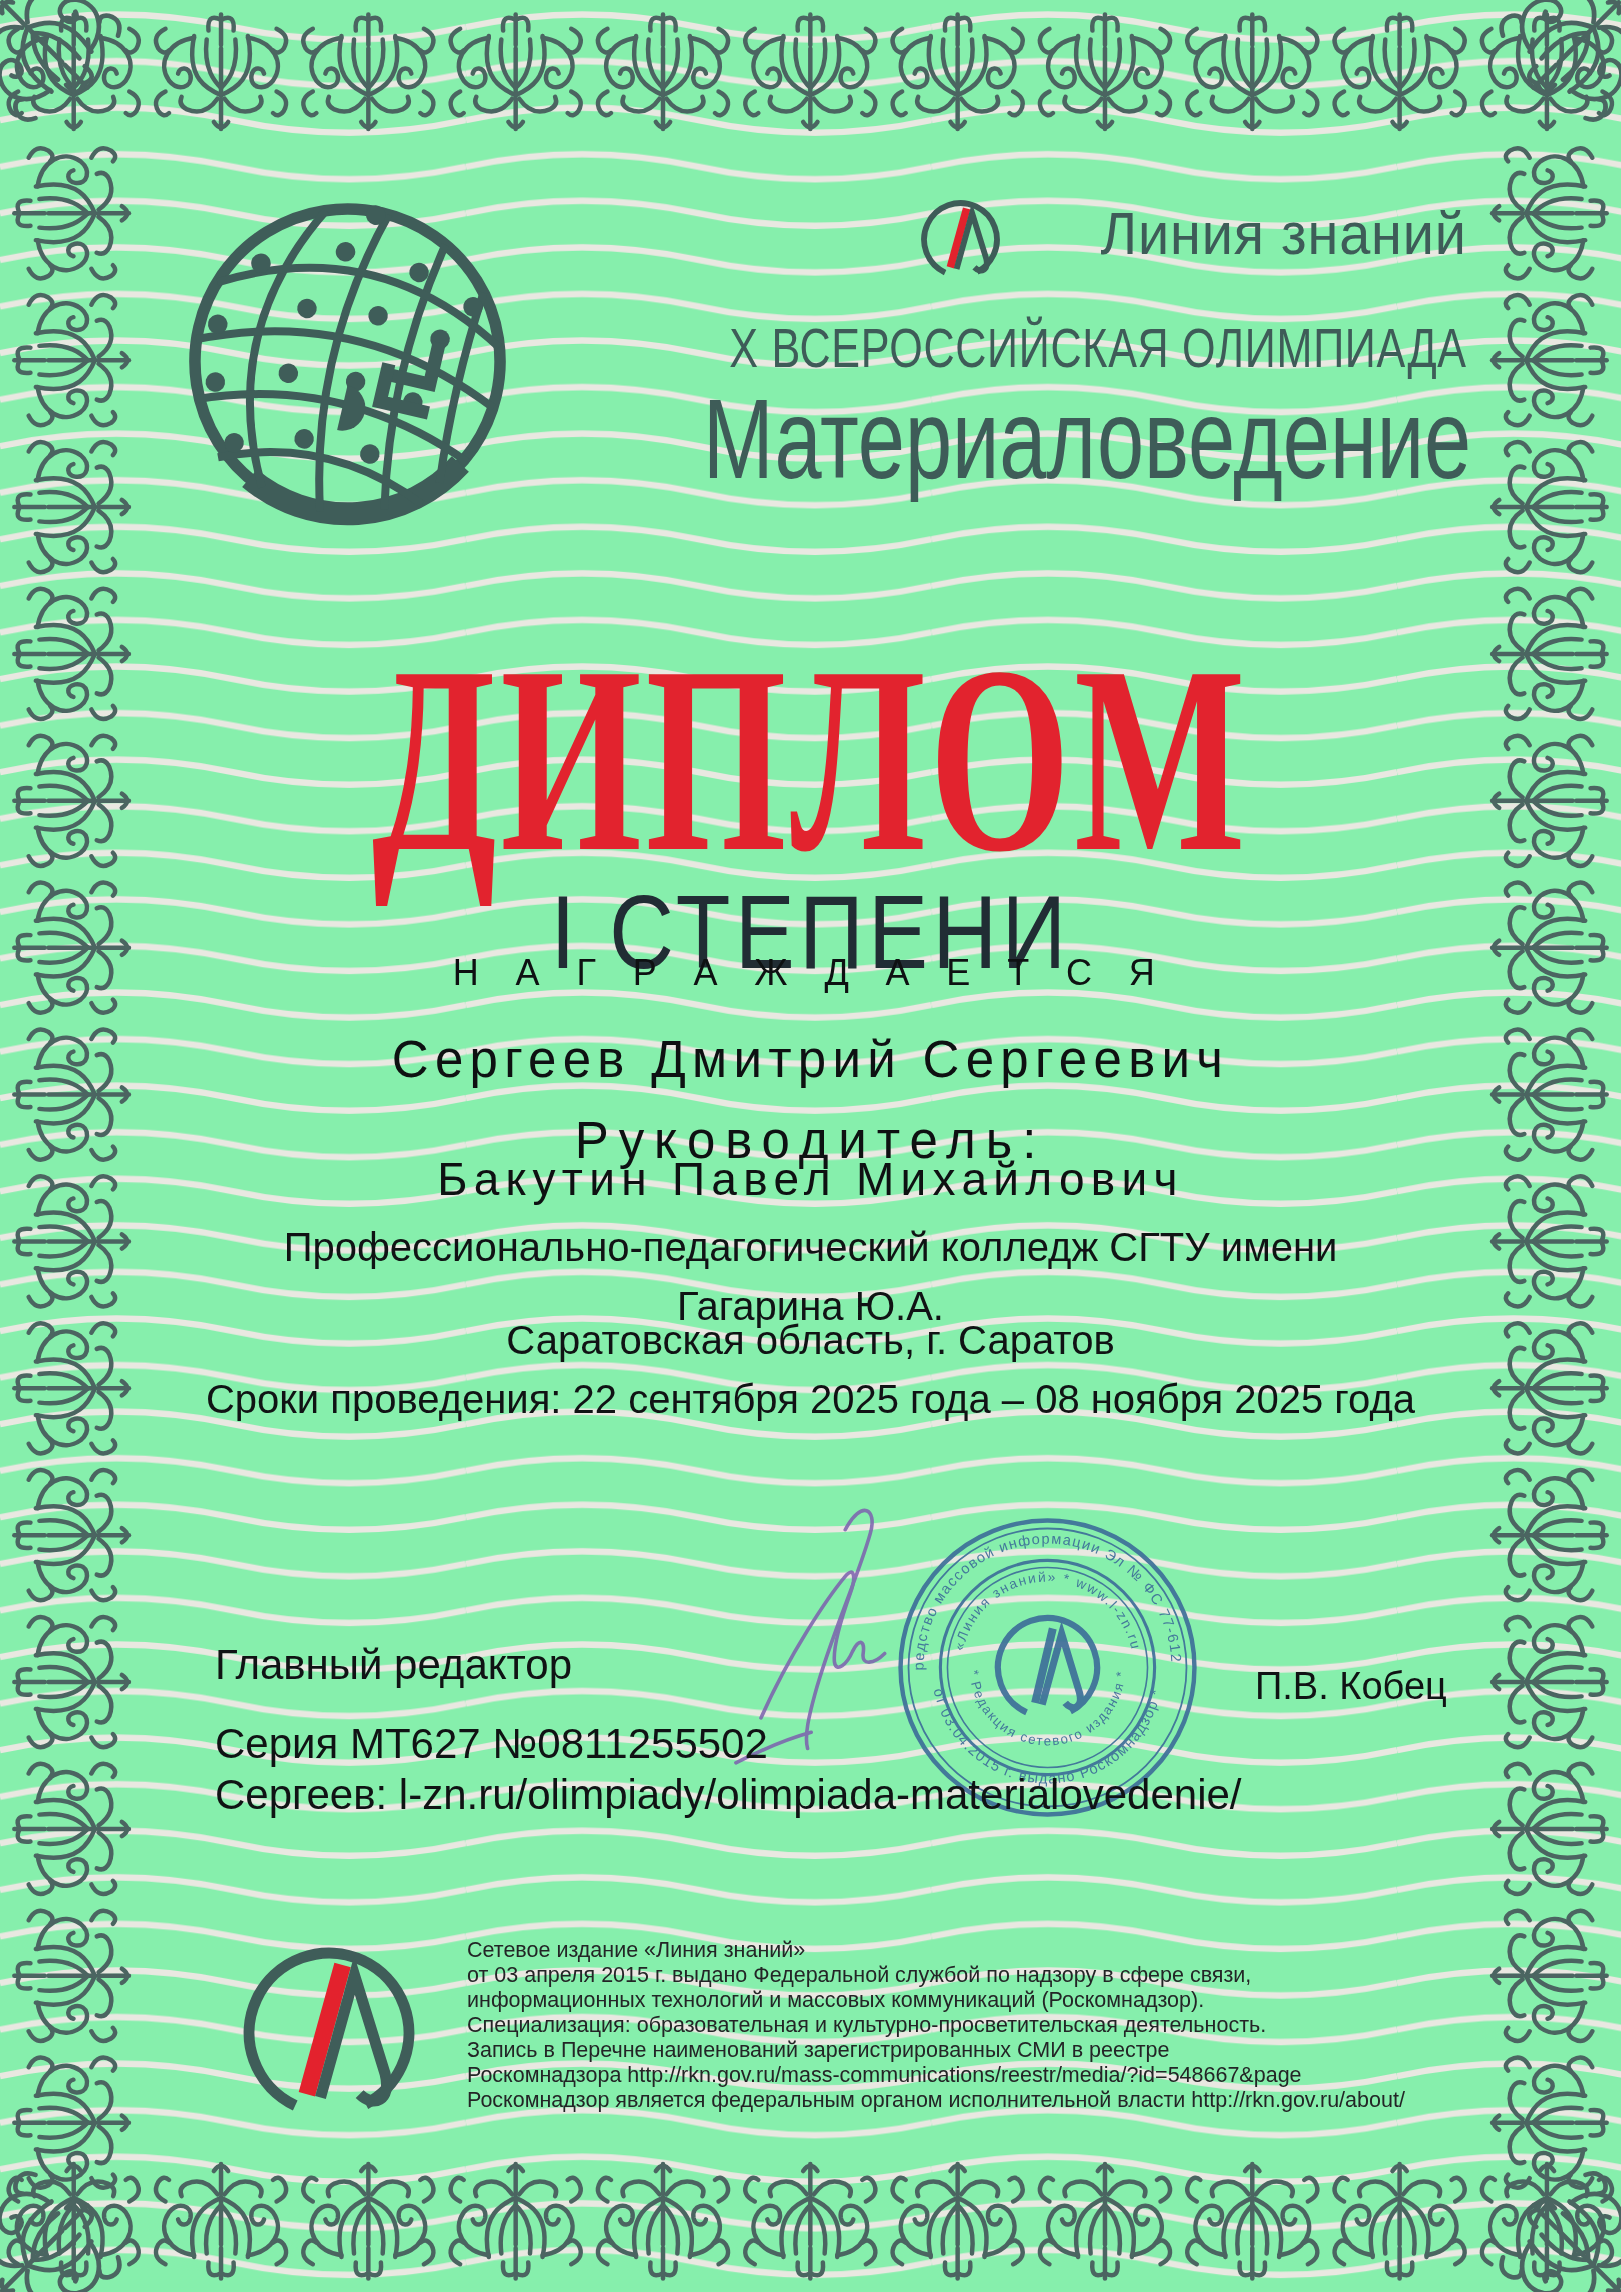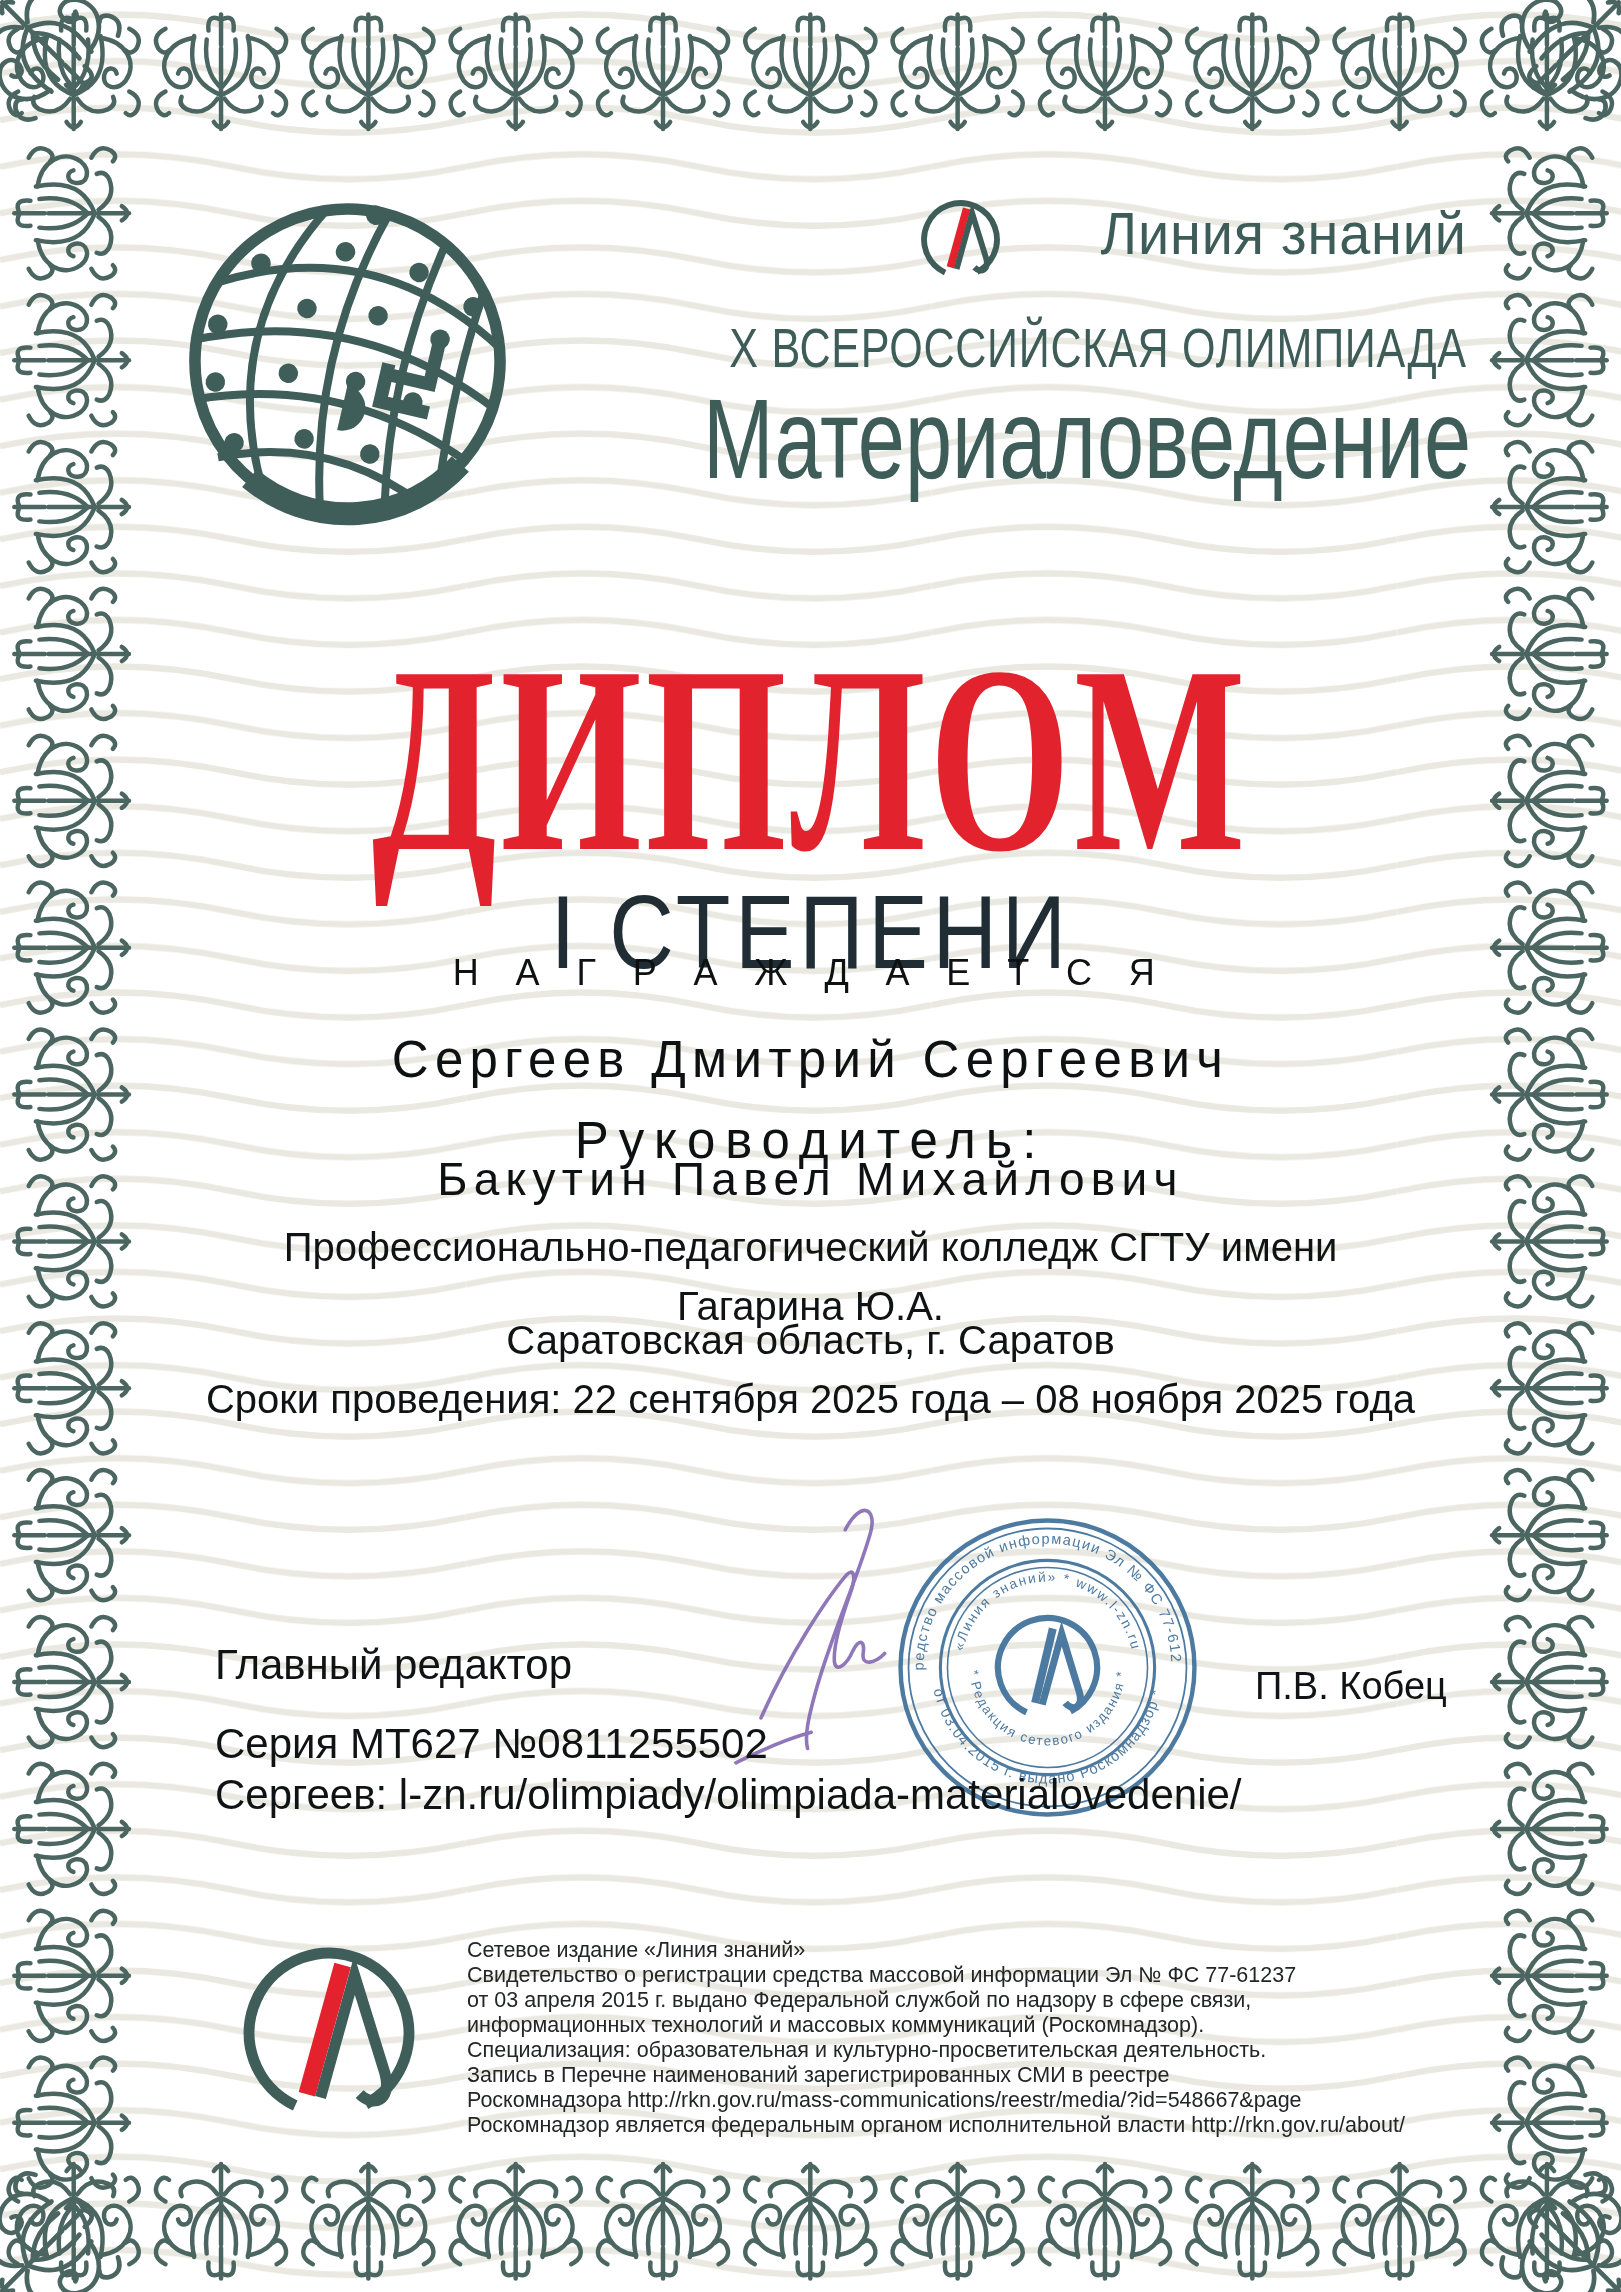--- a/index.html
+++ b/index.html
@@ -1,18 +1,18 @@
 <!DOCTYPE html>
 <html style="font-size:14.3px"><head>
 <meta charset="utf-8">
 <style>
   html,body{margin:0;padding:0;background:#d8d8d4;}
   .page{
     position:relative;width:1621px;height:2293px;margin:0 auto;
-    background:#ffffff;overflow:hidden;
+    background:#86efac;overflow:hidden;
     font-family:"Liberation Sans",sans-serif;color:#101314;
   }
   svg.abs{position:absolute;}
   .center{position:absolute;left:0;right:0;text-align:center;white-space:nowrap;}
 
   .brand-title{
     position:absolute;right:154px;top:199px;font-size:60px;color:#3e5c58;
     transform:scaleX(.93);transform-origin:right center;letter-spacing:0.9px;white-space:nowrap;
   }
   .olympiad-line{
@@ -243,21 +243,20 @@
   </div>
 
   <svg class="abs" style="left:227px;top:1931px" width="204" height="204" viewBox="-60 -60 120 120">
     <circle r="47" fill="none" stroke="#3f5d59" stroke-width="6.5" stroke-dasharray="252 43" transform="rotate(115)"></circle>
     <line x1="-13" y1="36" x2="8" y2="-40" stroke="#e3222d" stroke-width="10"></line>
     <path d="M -5 38 L 15 -34 L 33 24 C 37 40 26 44 18 36" fill="none" stroke="#3f5d59" stroke-width="6.5"></path>
   </svg>
 
   <div class="footer-legal">
     <div>Сетевое издание «Линия знаний»</div>
-    <div>Свидетельство о регистрации средства массовой информации Эл № ФС 77-61237</div>
     <div>от 03 апреля 2015 г. выдано Федеральной службой по надзору в сфере связи,</div>
     <div>информационных технологий и массовых коммуникаций (Роскомнадзор).</div>
     <div>Специализация: образовательная и культурно-просветительская деятельность.</div>
     <div>Запись в Перечне наименований зарегистрированных СМИ в реестре</div>
     <div>Роскомнадзора http://rkn.gov.ru/mass-communications/reestr/media/?id=548667&amp;page</div>
     <div>Роскомнадзор является федеральным органом исполнительной власти http://rkn.gov.ru/about/</div>
   </div>
 
 </div>
 

